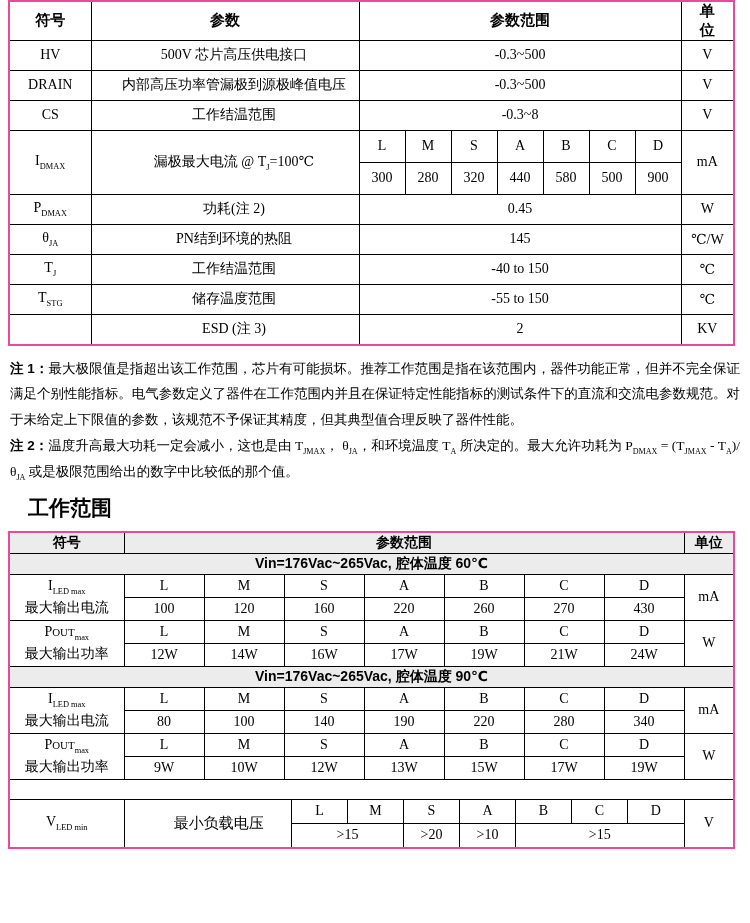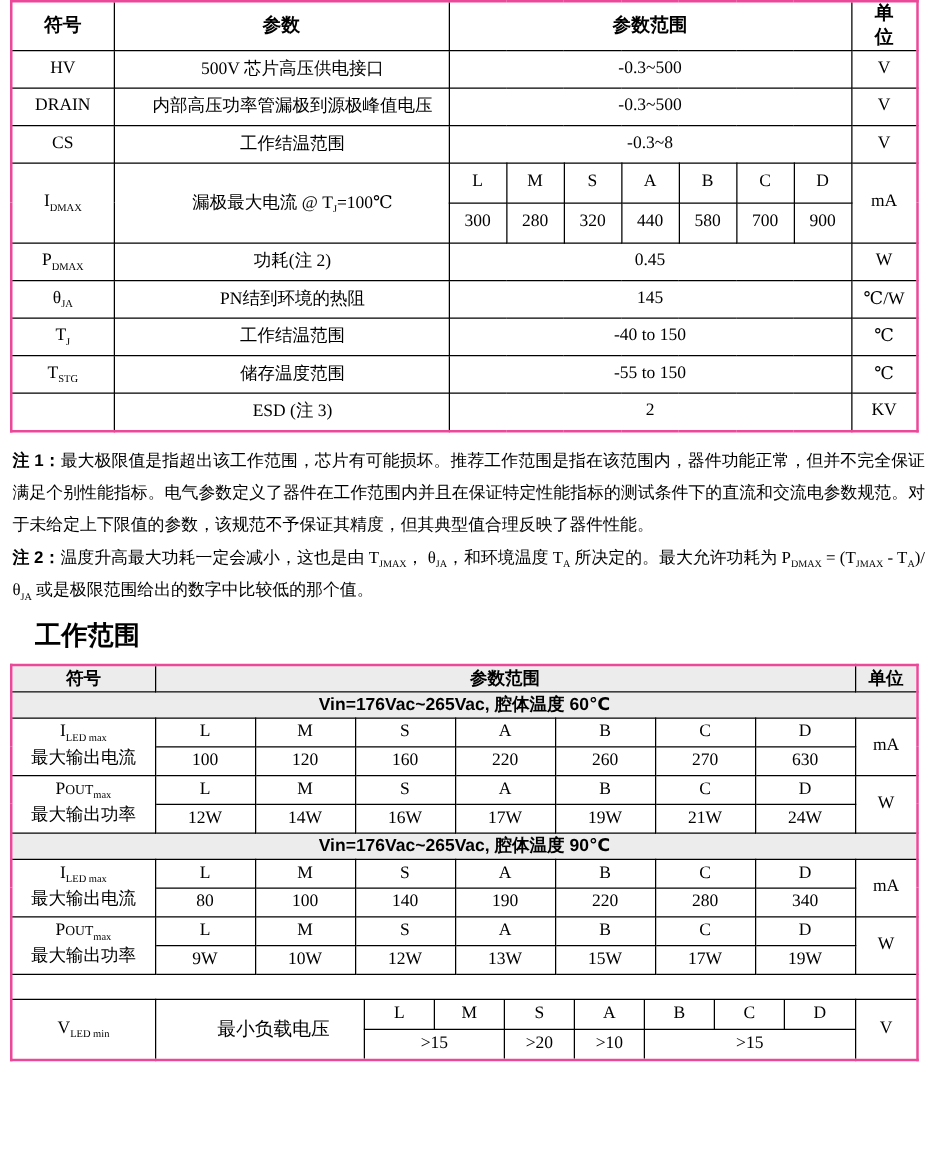--- a/index.html
+++ b/index.html
@@ -93,21 +93,21 @@
       <td>C</td>
       <td>D</td>
       <td rowspan="2">mA</td>
     </tr>
     <tr class="dbl">
       <td>300</td>
       <td>280</td>
       <td>320</td>
       <td>440</td>
       <td>580</td>
-      <td>700</td>
+      <td>500</td>
       <td>900</td>
     </tr>
     <tr>
       <td>P<sub>DMAX</sub></td>
       <td class="param">功耗(注 2)</td>
       <td colspan="7">0.45</td>
       <td>W</td>
     </tr>
     <tr>
       <td>θ<sub>JA</sub></td>
@@ -178,21 +178,21 @@
       <td>D</td>
       <td rowspan="2">mA</td>
     </tr>
     <tr>
       <td>100</td>
       <td>120</td>
       <td>160</td>
       <td>220</td>
       <td>260</td>
       <td>270</td>
-      <td>630</td>
+      <td>430</td>
     </tr>
     <tr>
       <td rowspan="2" class="sym2">
         <div>P<span class="sc">OUT</span><sub>max</sub></div>
         <div>最大输出功率</div>
       </td>
       <td>L</td>
       <td>M</td>
       <td>S</td>
       <td>A</td>

